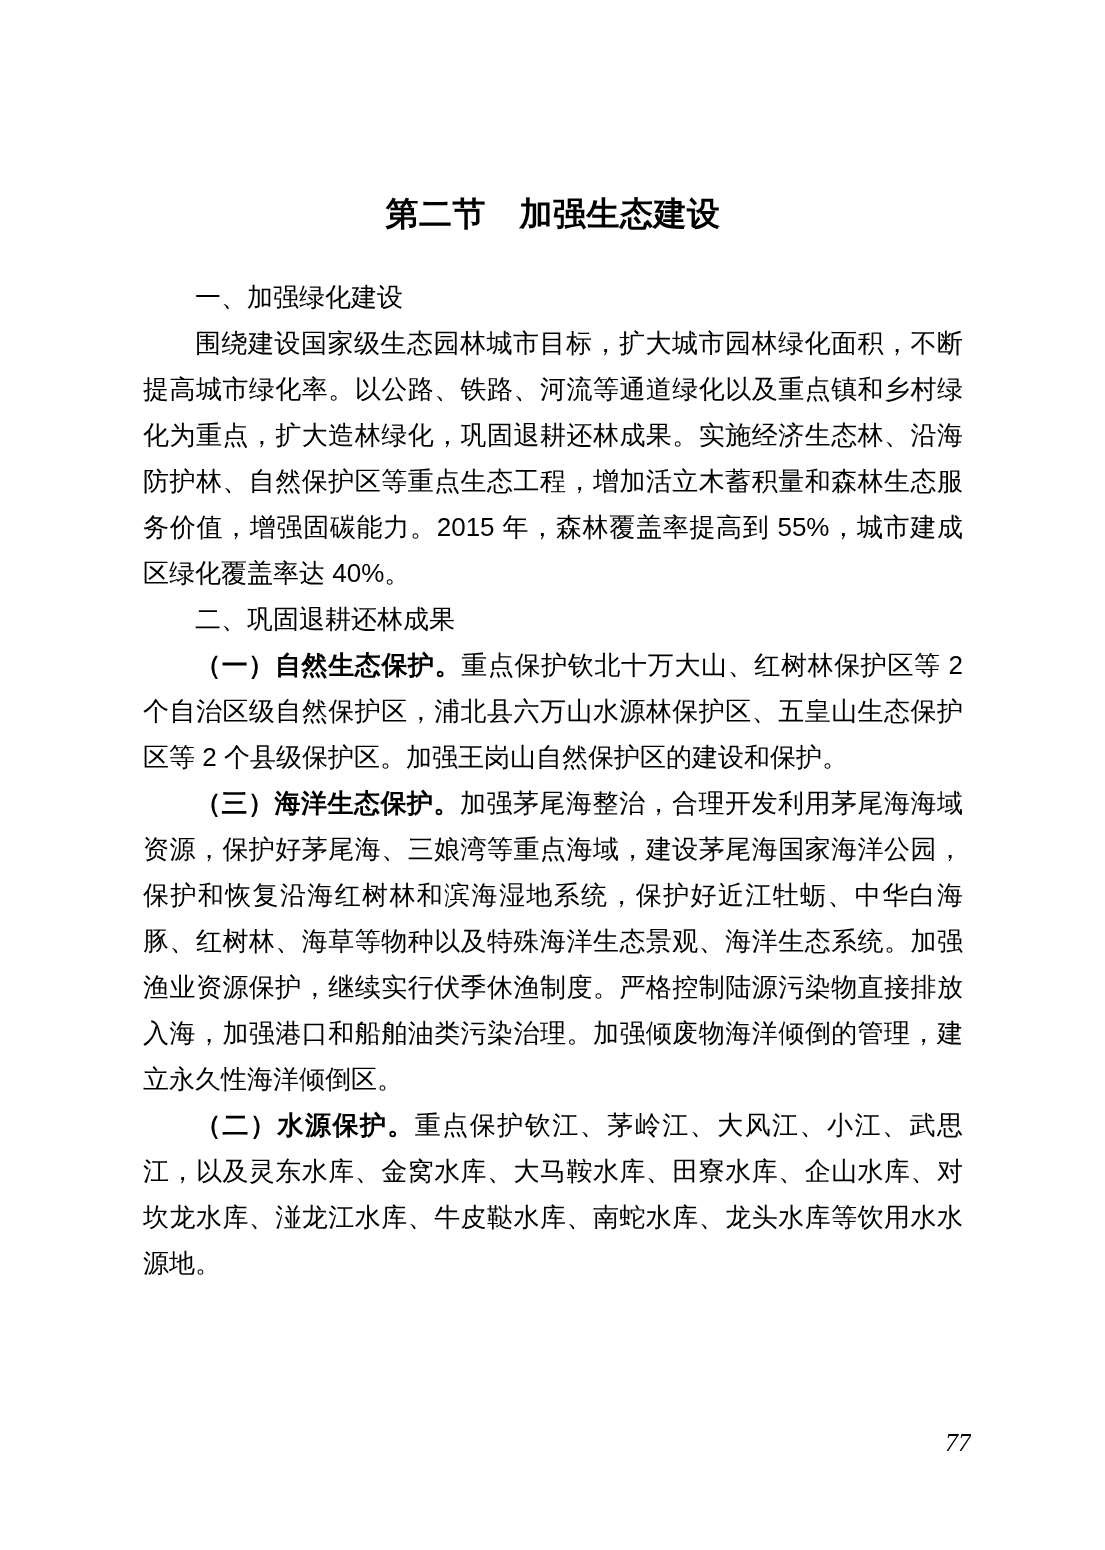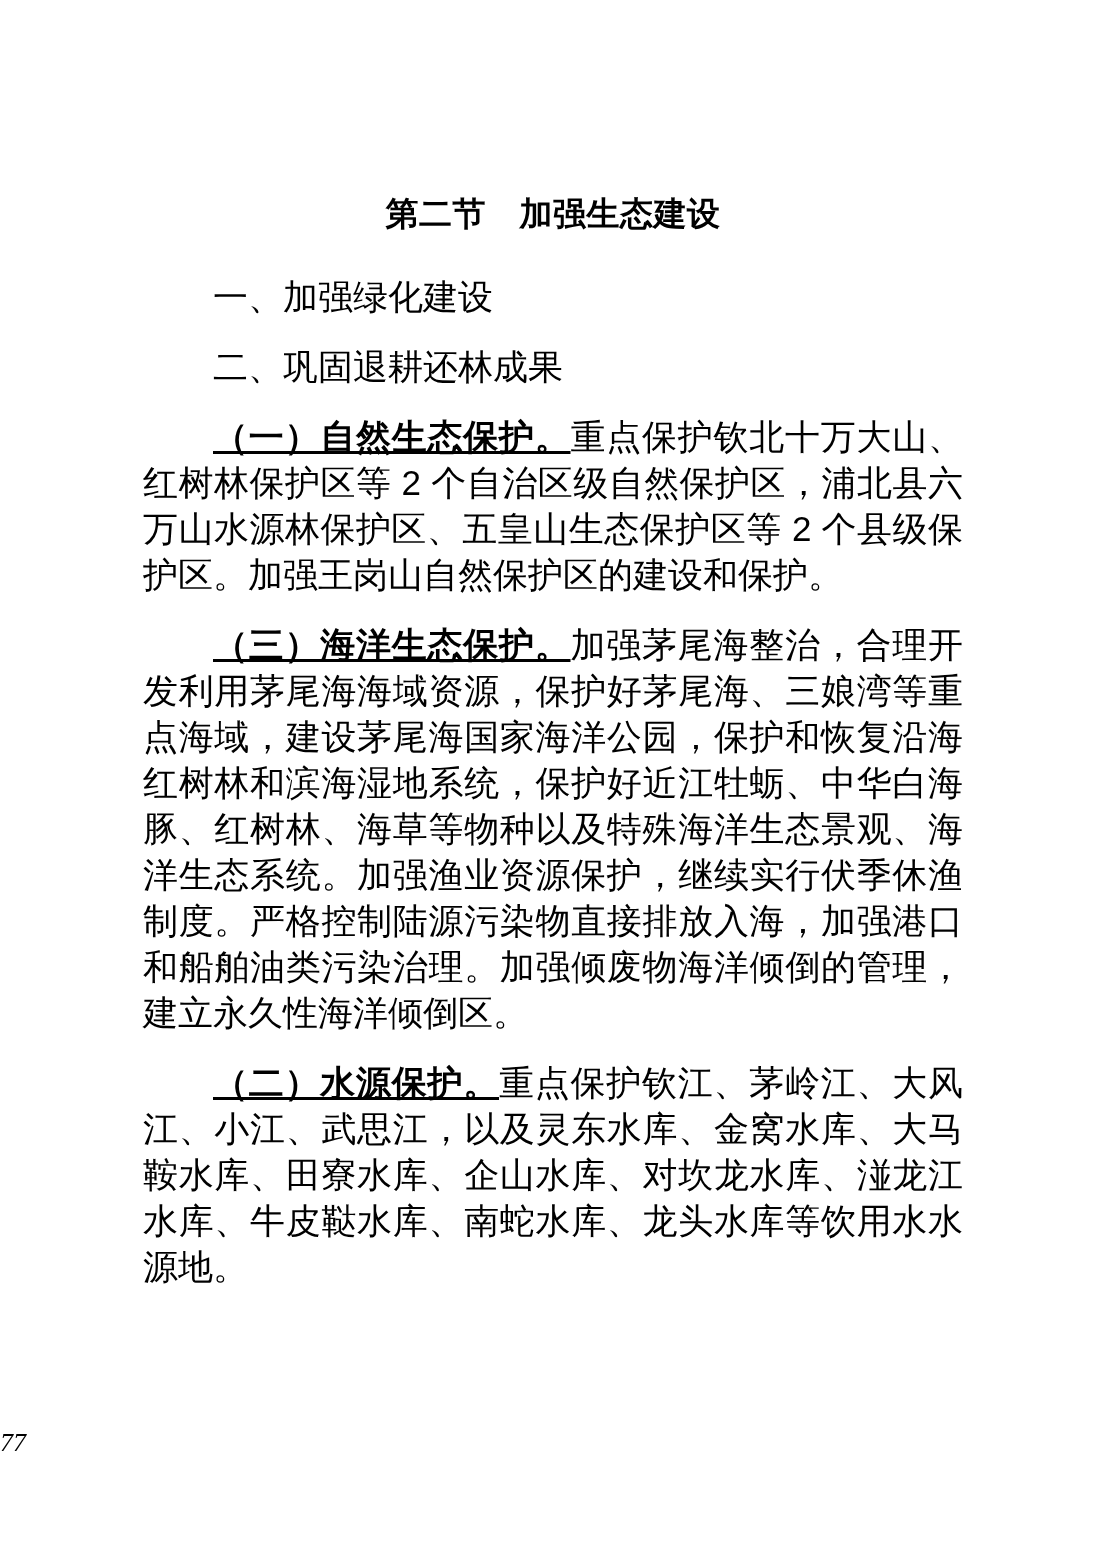--- a/index.html
+++ b/index.html
@@ -21,54 +21,53 @@
   }
   .doc-title {
     font-size: 33px;
     font-weight: 600;
     line-height: 46px;
     text-align: center;
     margin-bottom: 37px;
     letter-spacing: 0.5px;
   }
   .para {
-    font-size: 35px;
+    font-size: 26px;
     font-weight: 400;
     line-height: 46px;
     text-align: justify;
     text-justify: inter-ideograph;
     text-indent: 2em;
-    margin-top: 24px;
   }
   .para .lbl {
     font-weight: 700;
-    text-decoration: underline;
   }
   .page-number {
     position: absolute;
     top: 1428px;
     left: 0;
     width: 100%;
-    text-align: left;
+    text-align: right;
     font-family: "Liberation Serif", serif;
     font-style: italic;
     font-size: 26px;
     color: #000000;
   }
 </style>
 </head>
 <body>
 
 <div class="page">
   <div class="content">
 
     <h1 class="doc-title">第二节　加强生态建设</h1>
 
     <p class="para">一、加强绿化建设</p>
 
+    <p class="para">围绕建设国家级生态园林城市目标，扩大城市园林绿化面积，不断提高城市绿化率。以公路、铁路、河流等通道绿化以及重点镇和乡村绿化为重点，扩大造林绿化，巩固退耕还林成果。实施经济生态林、沿海防护林、自然保护区等重点生态工程，增加活立木蓄积量和森林生态服务价值，增强固碳能力。2015 年，森林覆盖率提高到 55%，城市建成区绿化覆盖率达 40%。</p>
 
     <p class="para">二、巩固退耕还林成果</p>
 
 
     <p class="para"><b class="lbl">（一）自然生态保护。</b><span>重点保护钦北十万大山、红树林保护区等 2 个自治区级自然保护区，浦北县六万山水源林保护区、五皇山生态保护区等 2 个县级保护区。加强王岗山自然保护区的建设和保护。</span></p>
 
     <p class="para"><b class="lbl">（三）海洋生态保护。</b><span>加强茅尾海整治，合理开发利用茅尾海海域资源，保护好茅尾海、三娘湾等重点海域，建设茅尾海国家海洋公园，保护和恢复沿海红树林和滨海湿地系统，保护好近江牡蛎、中华白海豚、红树林、海草等物种以及特殊海洋生态景观、海洋生态系统。加强渔业资源保护，继续实行伏季休渔制度。严格控制陆源污染物直接排放入海，加强港口和船舶油类污染治理。加强倾废物海洋倾倒的管理，建立永久性海洋倾倒区。</span></p>
 
     <p class="para"><b class="lbl">（二）水源保护。</b><span>重点保护钦江、茅岭江、大风江、小江、武思江，以及灵东水库、金窝水库、大马鞍水库、田寮水库、企山水库、对坎龙水库、湴龙江水库、牛皮鞑水库、南蛇水库、龙头水库等饮用水水源地。</span></p>
 

